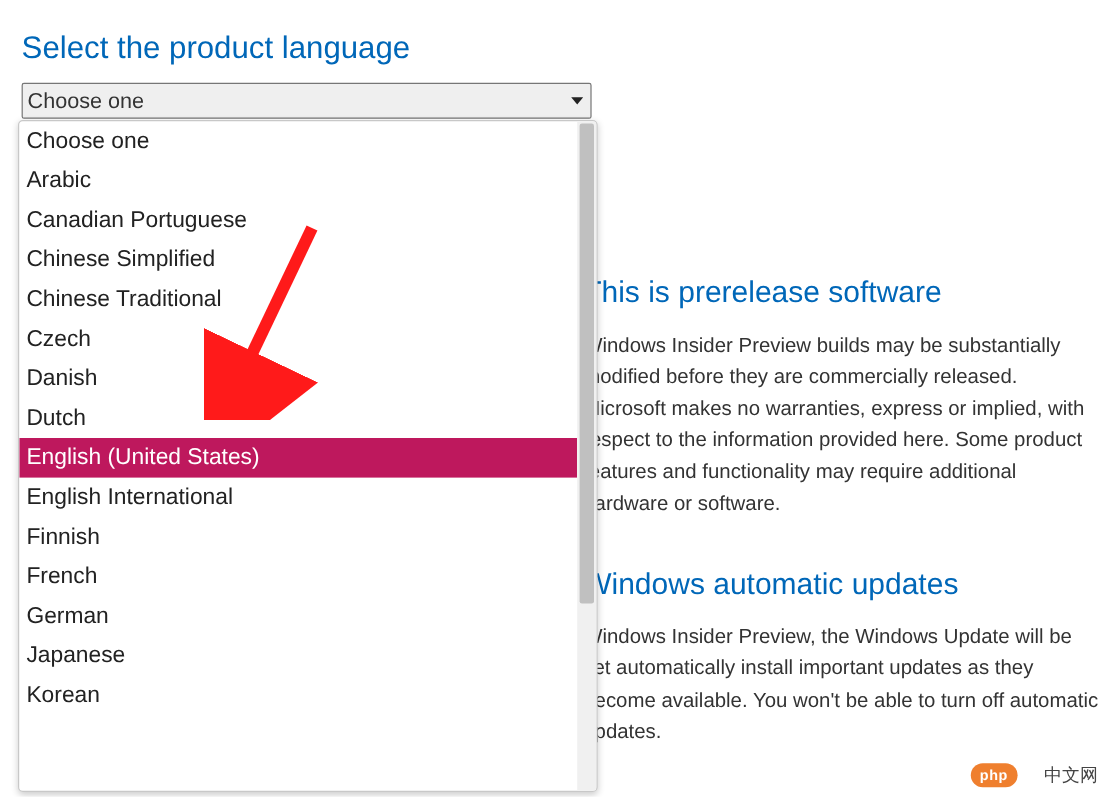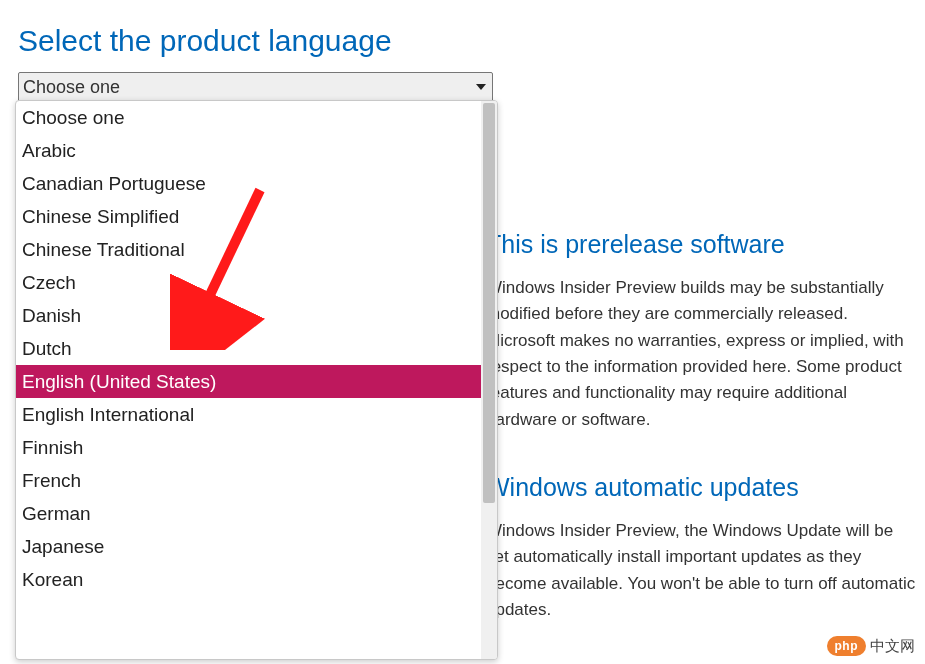--- a/index.html
+++ b/index.html
@@ -7,21 +7,21 @@
     font-family: "Segoe UI", Arial, sans-serif;
     background: #ffffff;
     width: 925px;
     height: 664px;
     position: relative;
     overflow: hidden;
     color: #333;
   }
   .page-title {
     color: #0067b8;
-    font-size: 30px;
+    font-size: 26px;
     font-weight: 400;
     padding: 24px 0 14px 18px;
   }
   .select-box {
     position: relative;
     margin-left: 18px;
     width: 475px;
     height: 30px;
     border: 1px solid #767676;
     border-radius: 2px;
@@ -109,21 +109,21 @@
     top: 180px;
     z-index: 20;
     pointer-events: none;
   }
   .watermark {
     position: absolute;
     right: 10px;
     bottom: 8px;
     display: flex;
     align-items: flex-end;
-    gap: 4px;
+    gap: 22px;
     font-size: 15px;
     color: #444;
   }
   .watermark .php-badge {
     background: #ef7f2e;
     color: #fff;
     font-weight: 700;
     font-size: 12px;
     padding: 3px 8px;
     border-radius: 10px;

